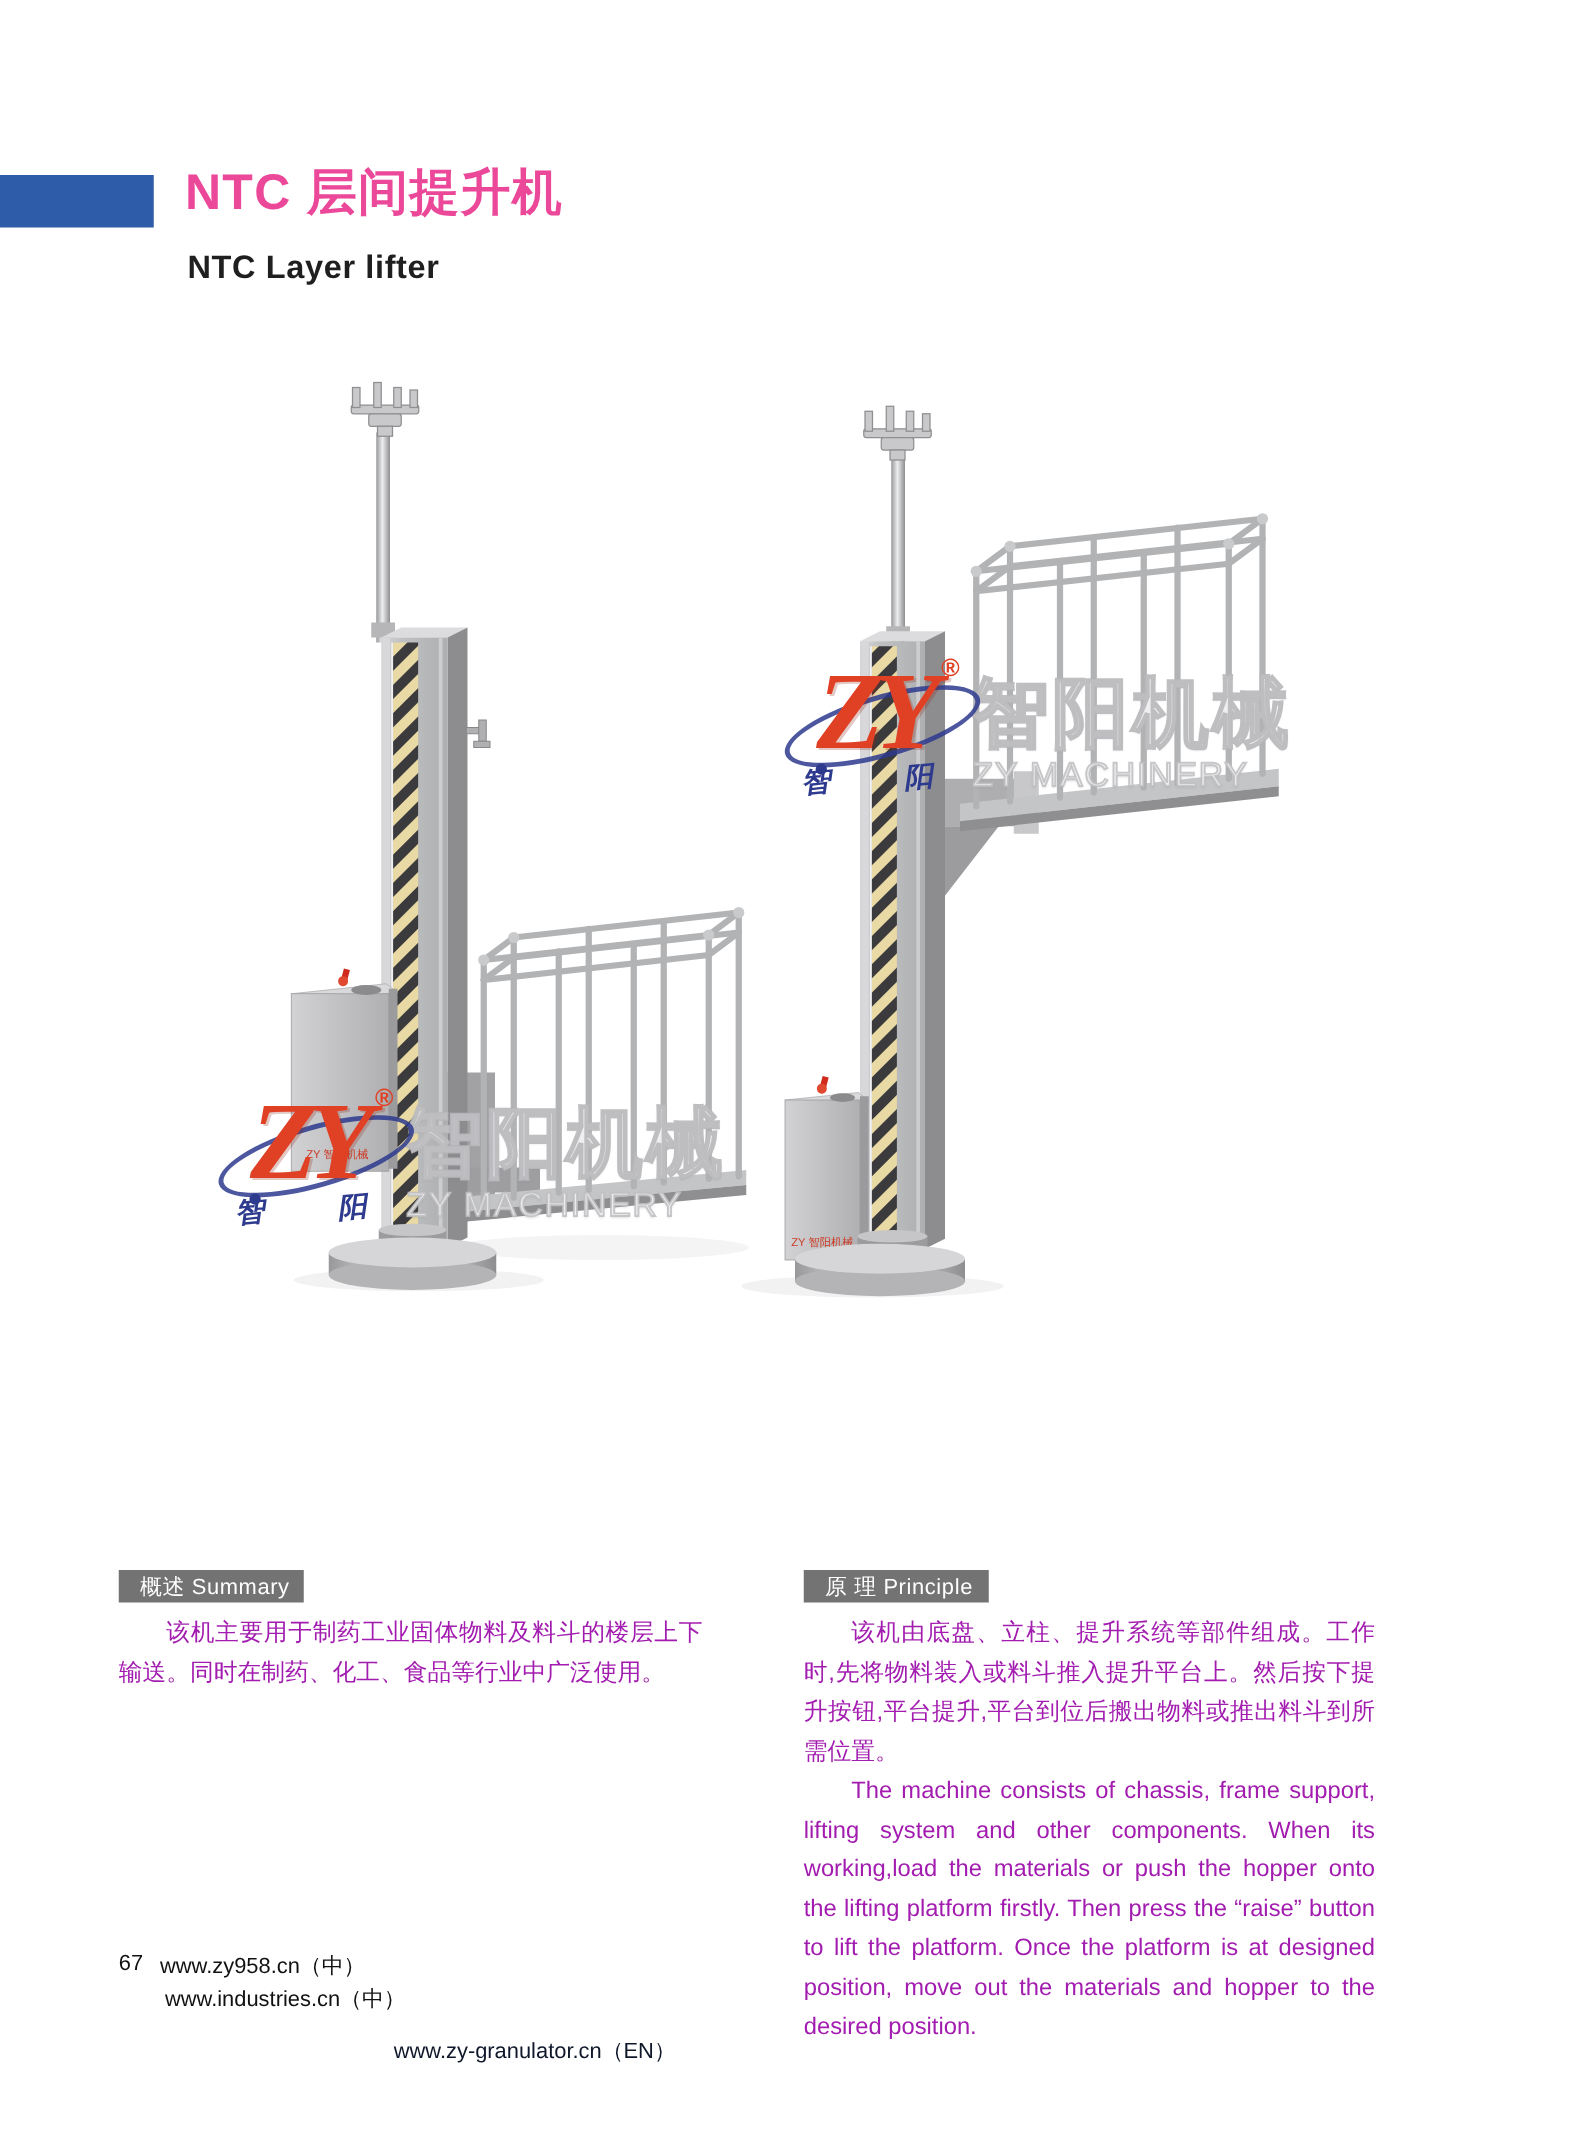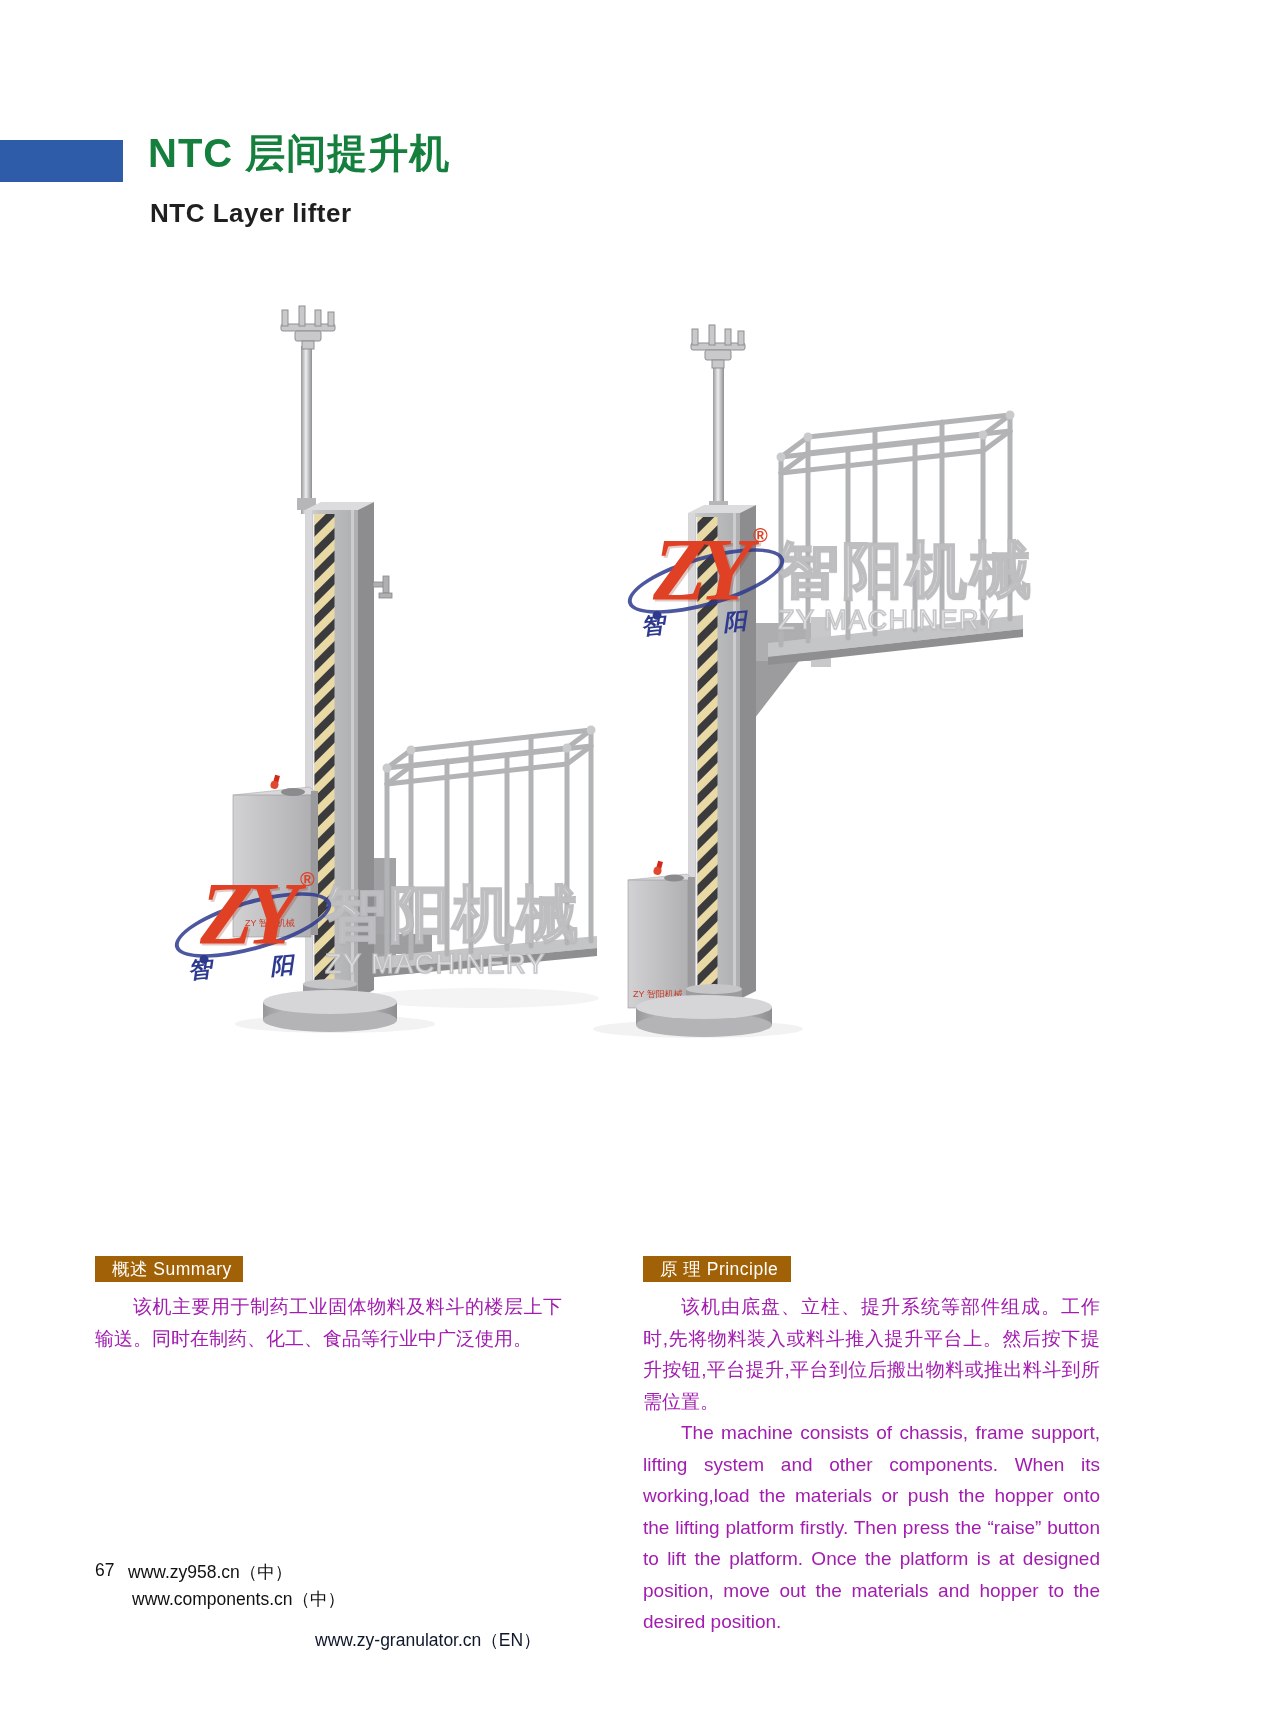--- a/index.html
+++ b/index.html
@@ -4,21 +4,21 @@
 <style>
   * { margin:0; padding:0; box-sizing:border-box; }
   html,body { width:1273px; height:1718px; }
   body {
     position:relative; background:#ffffff; overflow:hidden;
     font-family:"Liberation Sans","DejaVu Sans",sans-serif; color:#3c3c3c;
   }
 
   
   .accent-bar { position:absolute; left:0; top:140px; width:123px; height:42px; background:#2e5ca8; }
-  .title-zh { position:absolute; left:148px; top:126px; font-size:40px; font-weight:bold; color:#15803d; letter-spacing:1px; white-space:nowrap; }
+  .title-zh { position:absolute; left:148px; top:126px; font-size:40px; font-weight:bold; color:#ec4899; letter-spacing:1px; white-space:nowrap; }
   .title-en { position:absolute; left:150px; top:178px; font-size:26px; font-weight:bold; color:#1f1f1f; letter-spacing:0.5px; white-space:nowrap;margin-top:20px; }
 
   
   .machine { position:absolute; z-index:1; }
   .machine-left  { left:225px; top:298px; }
   .machine-right { left:563px; top:295px; }
 
   
   .watermark { position:absolute; display:flex; align-items:center; z-index:5; pointer-events:none; }
   .wm-left  { left:192px; top:872px; }
@@ -48,21 +48,21 @@
     margin-top:3px; font-size:27px; font-weight:normal; letter-spacing:1.5px;
     color:rgba(240,240,242,0.95); -webkit-text-stroke:1.5px rgba(190,190,193,0.85);
     text-shadow:0 1px 2px rgba(150,150,150,0.3);
   }
 
   
   .text-col { position:absolute; top:1256px; z-index:2; }
   .col-left  { left:95px;  width:467px; }
   .col-right { left:643px; width:457px; }
   .sec-heading {
-    display:block; width:148px; height:26px; background:#a16207; color:#ffffff;
+    display:block; width:148px; height:26px; background:#737373; color:#ffffff;
     font-size:17.5px; line-height:26px; padding-left:17px; letter-spacing:0.5px;
   }
   .para {
     margin-top:9px; font-size:19px; line-height:31.5px; color:#a21caf;
     text-align:justify; text-indent:2em; text-justify:inter-word;
   }
   .para.en { margin-top:0; }
 
   
   .footer-num  { position:absolute; left:95px;  top:1560px; font-size:17.5px; color:#111; }
@@ -349,16 +349,16 @@
   <section class="text-col col-right">
     <div class="sec-heading">原 理 Principle</div>
     <p class="para zh">该机由底盘、立柱、提升系统等部件组成。工作时,先将物料装入或料斗推入提升平台上。然后按下提升按钮,平台提升,平台到位后搬出物料或推出料斗到所需位置。</p>
     <p class="para en">The machine consists of chassis, frame support, lifting system and other components. When its working,load the materials or push the hopper onto the lifting platform firstly. Then press the “raise” button to lift the platform. Once the platform is at designed position, move out the materials and hopper to the desired position.</p>
   </section>
 
   <footer>
     <span class="footer-num">67</span>
     <span class="footer-url1">www.zy958.cn（中）</span>
     <span class="footer-url2">www.zy-granulator.cn（EN）</span>
-    <span class="footer-url3">www.components.cn（中）</span>
+    <span class="footer-url3">www.industries.cn（中）</span>
   </footer>
 
 </div>
 
 </body></html>

